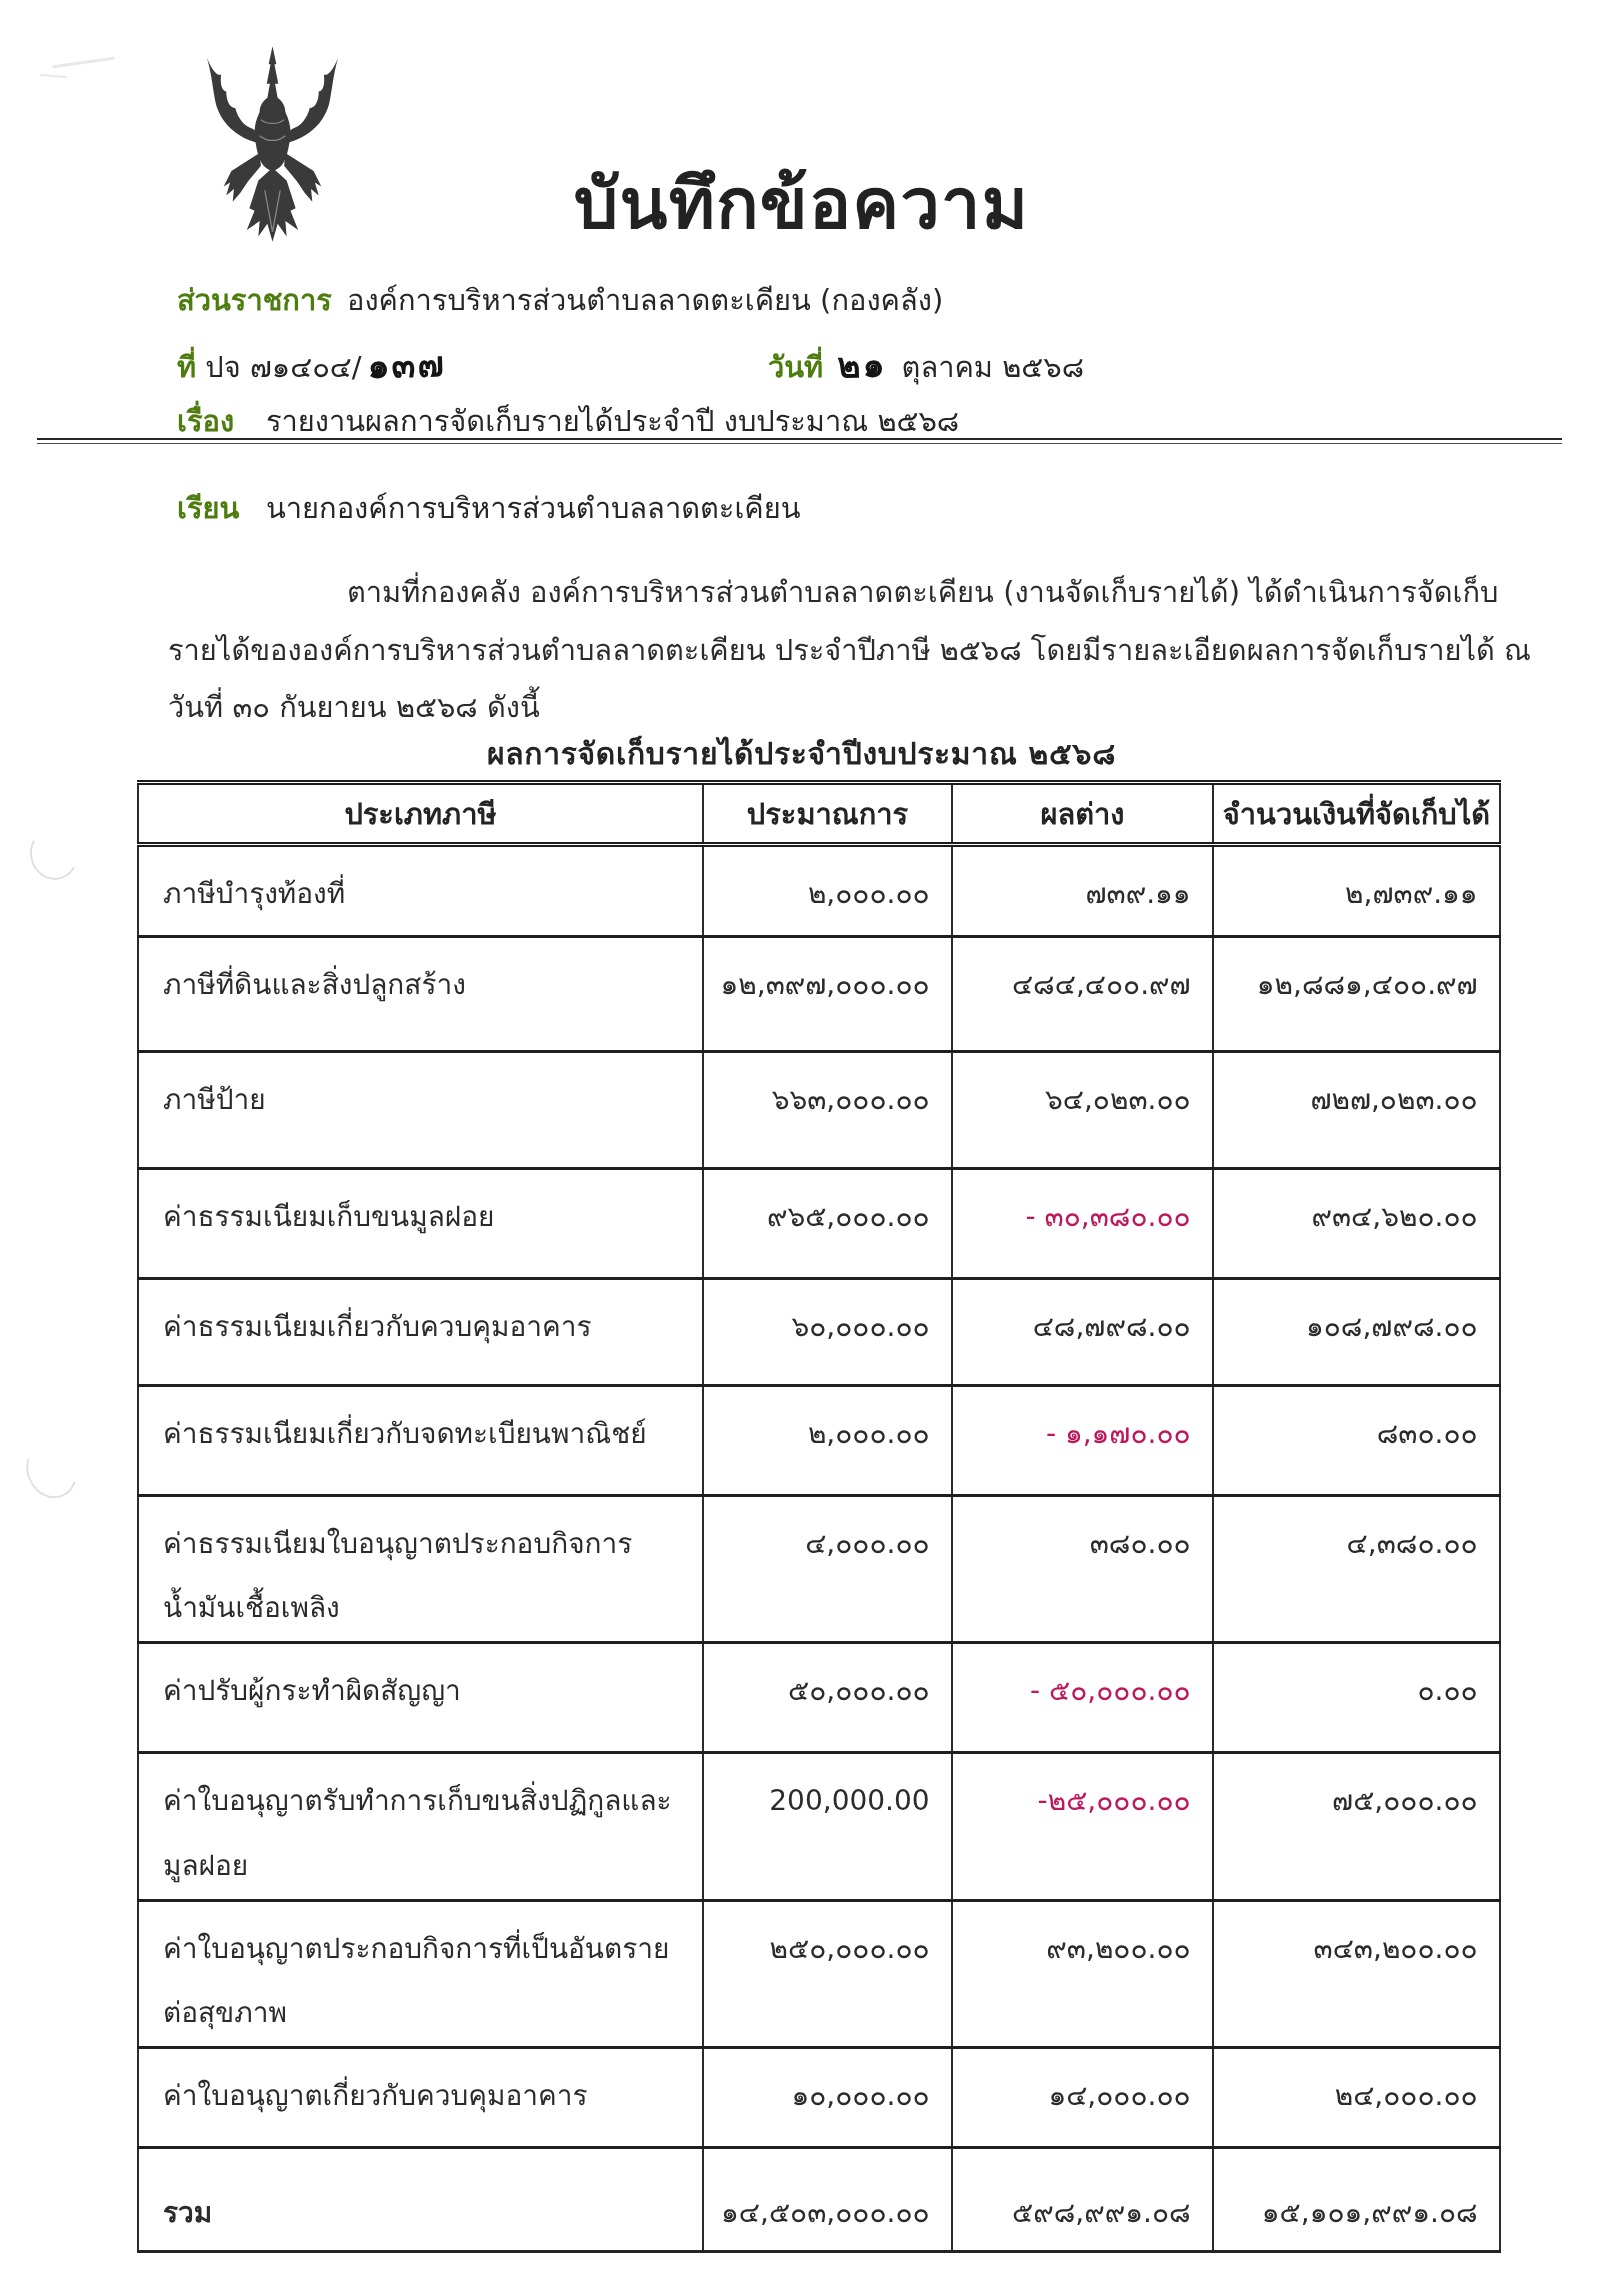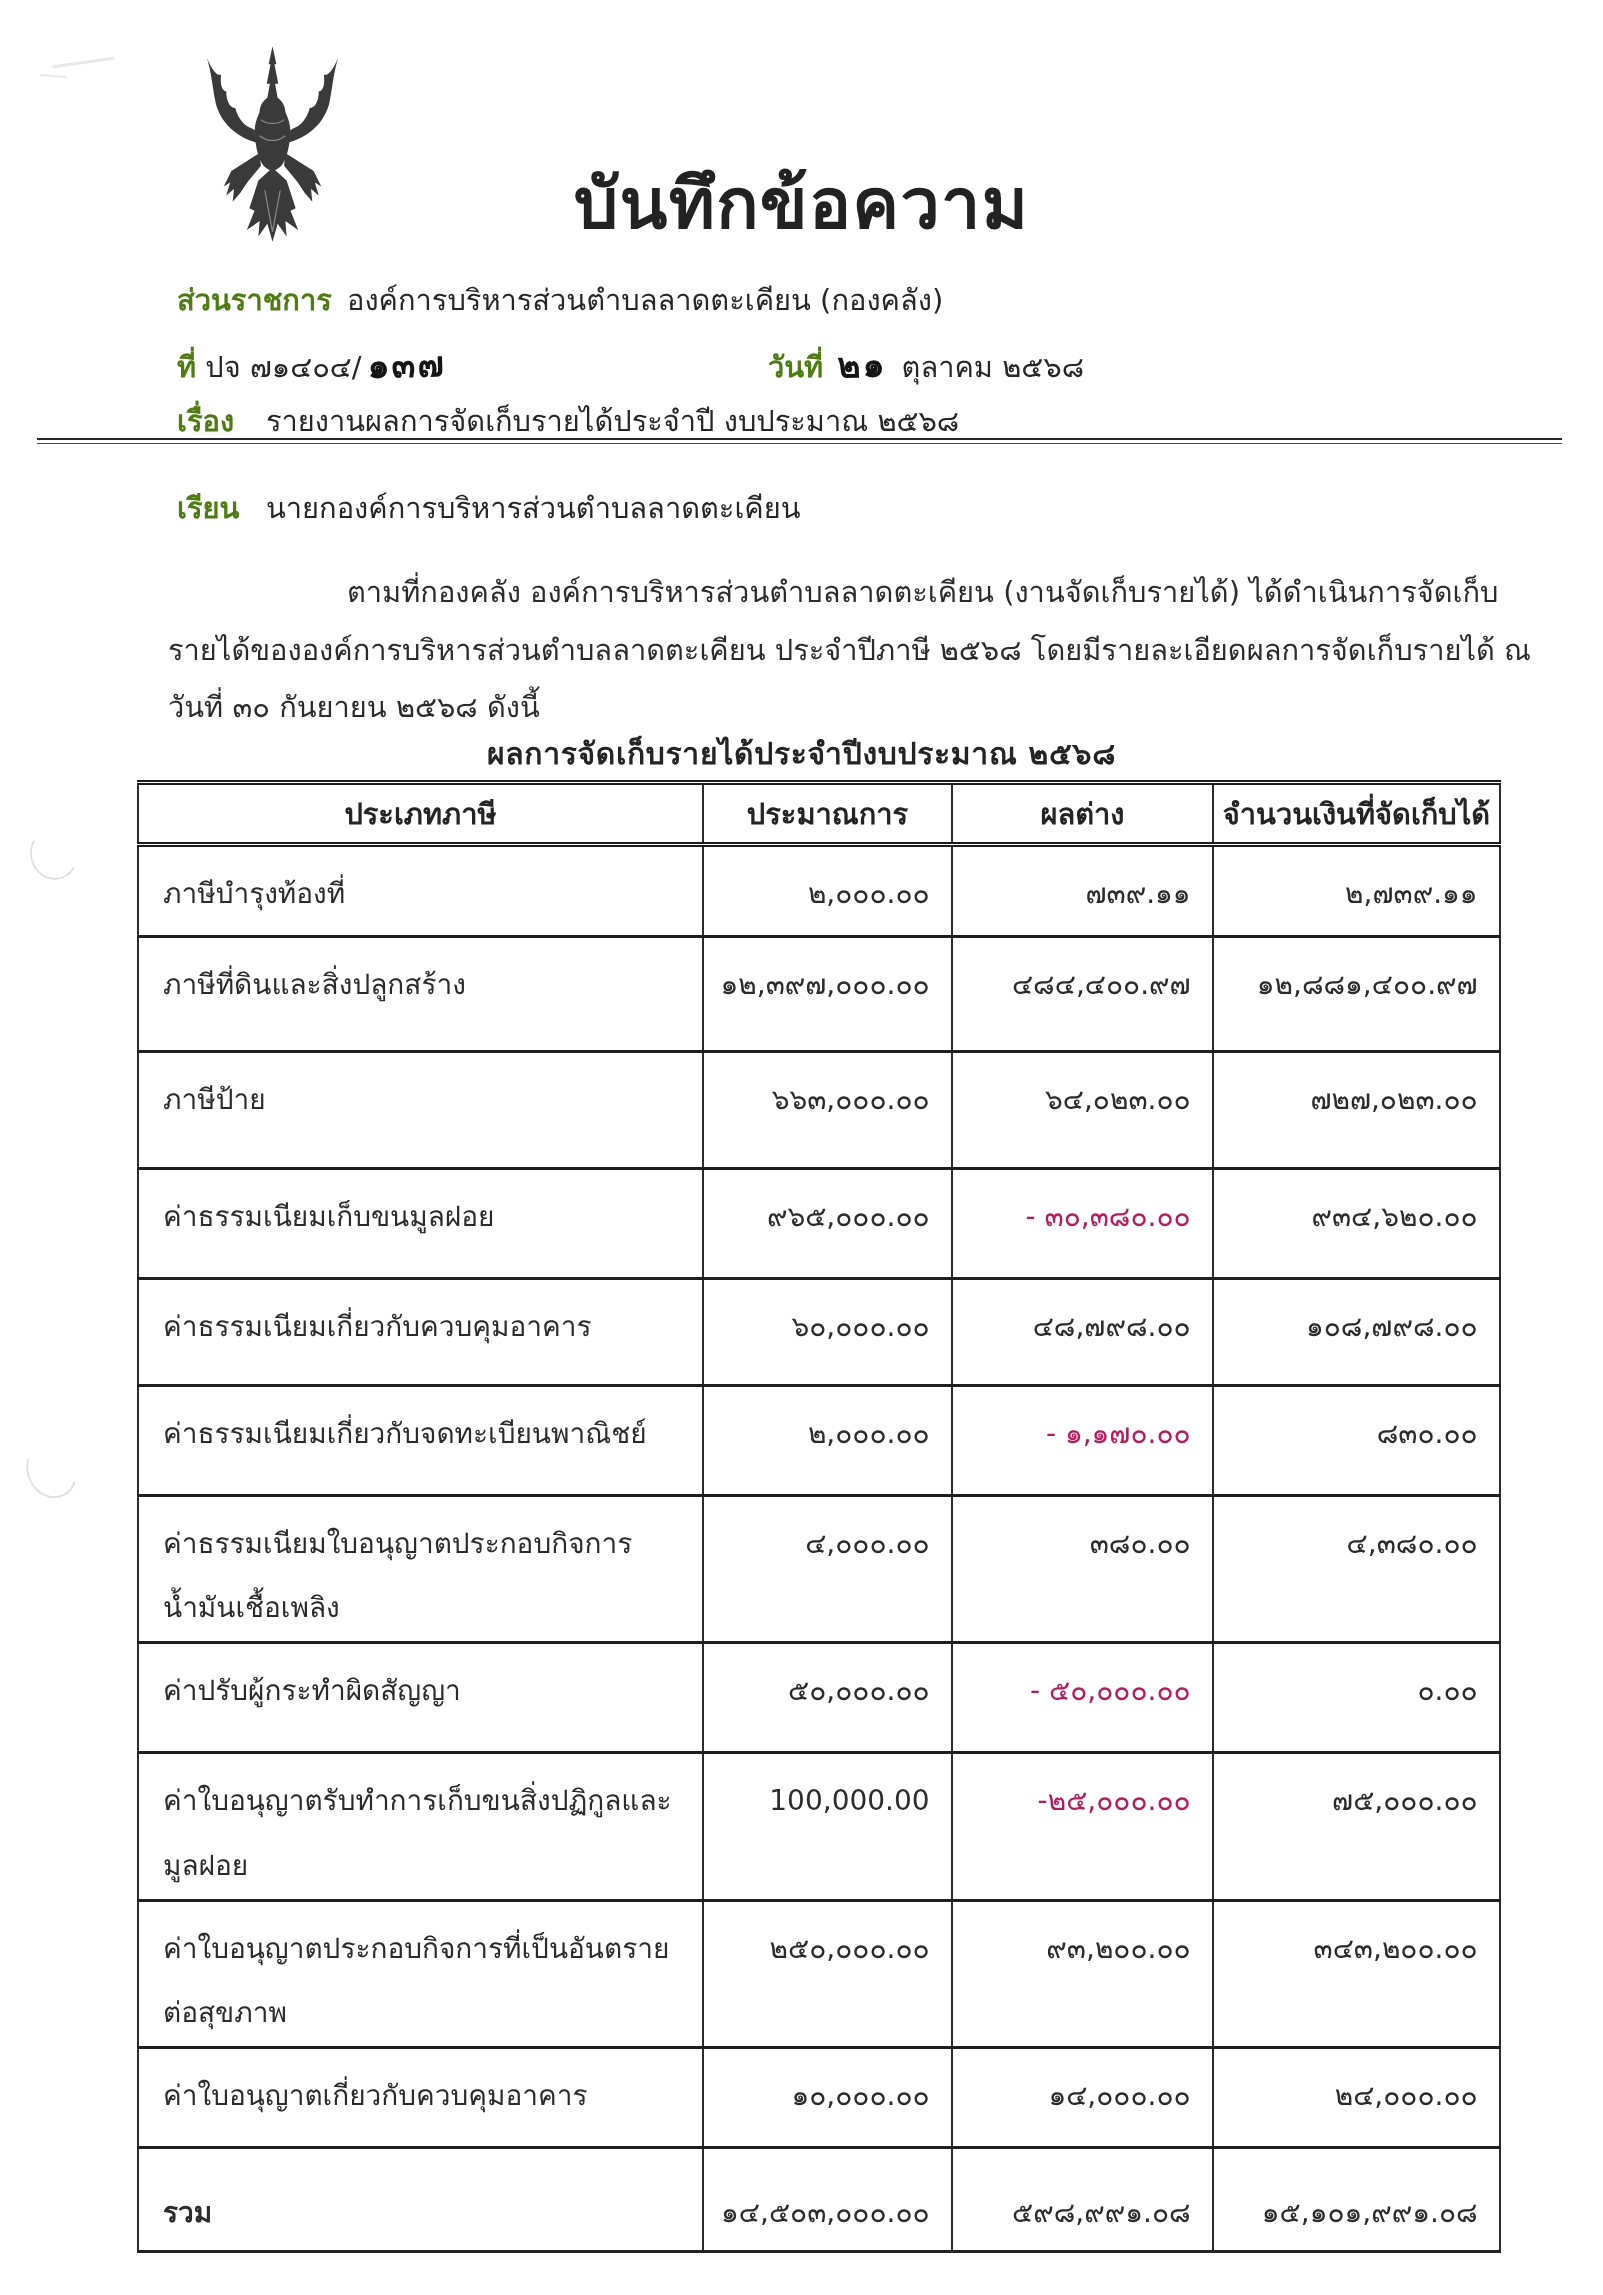--- a/index.html
+++ b/index.html
@@ -222,21 +222,21 @@
       <td class="cell-num">๔,๓๘๐.๐๐</td>
     </tr>
         <tr>
       <td class="cell-name">ค่าปรับผู้กระทำผิดสัญญา</td>
       <td class="cell-num">๕๐,๐๐๐.๐๐</td>
       <td class="cell-num cell-diff neg">- ๕๐,๐๐๐.๐๐</td>
       <td class="cell-num">๐.๐๐</td>
     </tr>
         <tr>
       <td class="cell-name">ค่าใบอนุญาตรับทำการเก็บขนสิ่งปฏิกูลและมูลฝอย</td>
-      <td class="cell-num">100,000.00</td>
+      <td class="cell-num">200,000.00</td>
       <td class="cell-num cell-diff neg">-๒๕,๐๐๐.๐๐</td>
       <td class="cell-num">๗๕,๐๐๐.๐๐</td>
     </tr>
         <tr>
       <td class="cell-name">ค่าใบอนุญาตประกอบกิจการที่เป็นอันตรายต่อสุขภาพ</td>
       <td class="cell-num">๒๕๐,๐๐๐.๐๐</td>
       <td class="cell-num cell-diff">๙๓,๒๐๐.๐๐</td>
       <td class="cell-num">๓๔๓,๒๐๐.๐๐</td>
     </tr>
         <tr>

